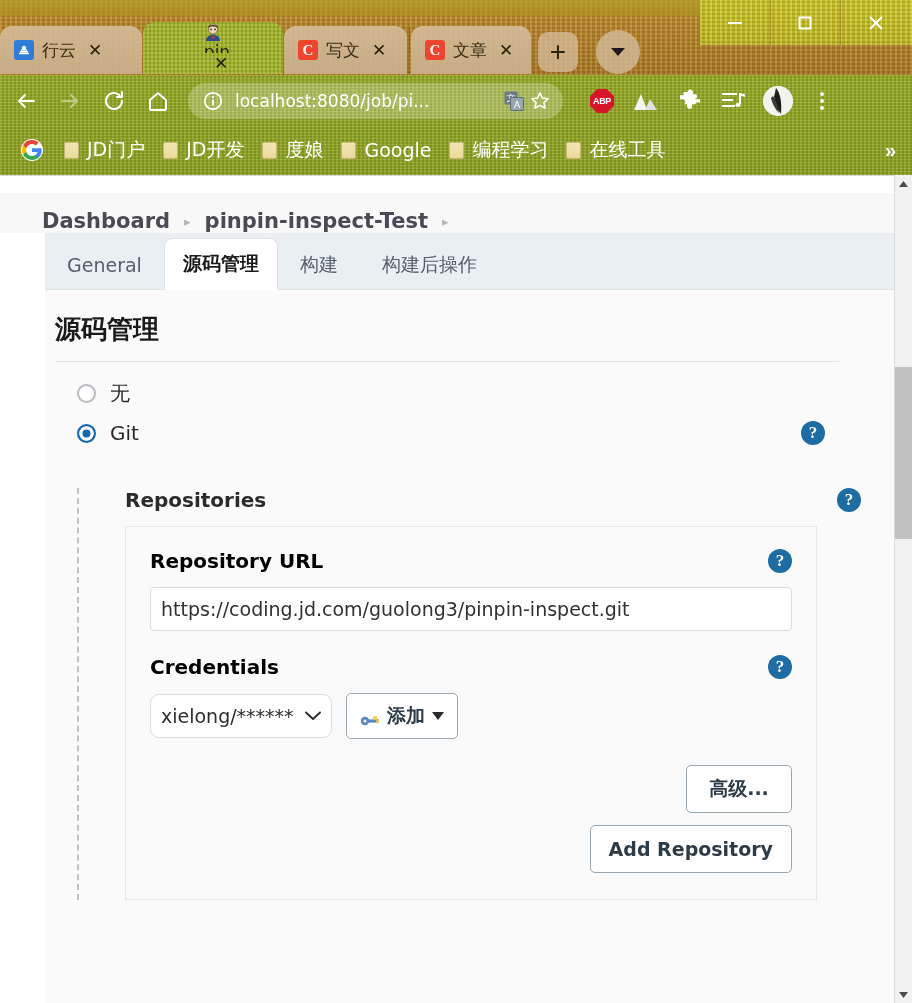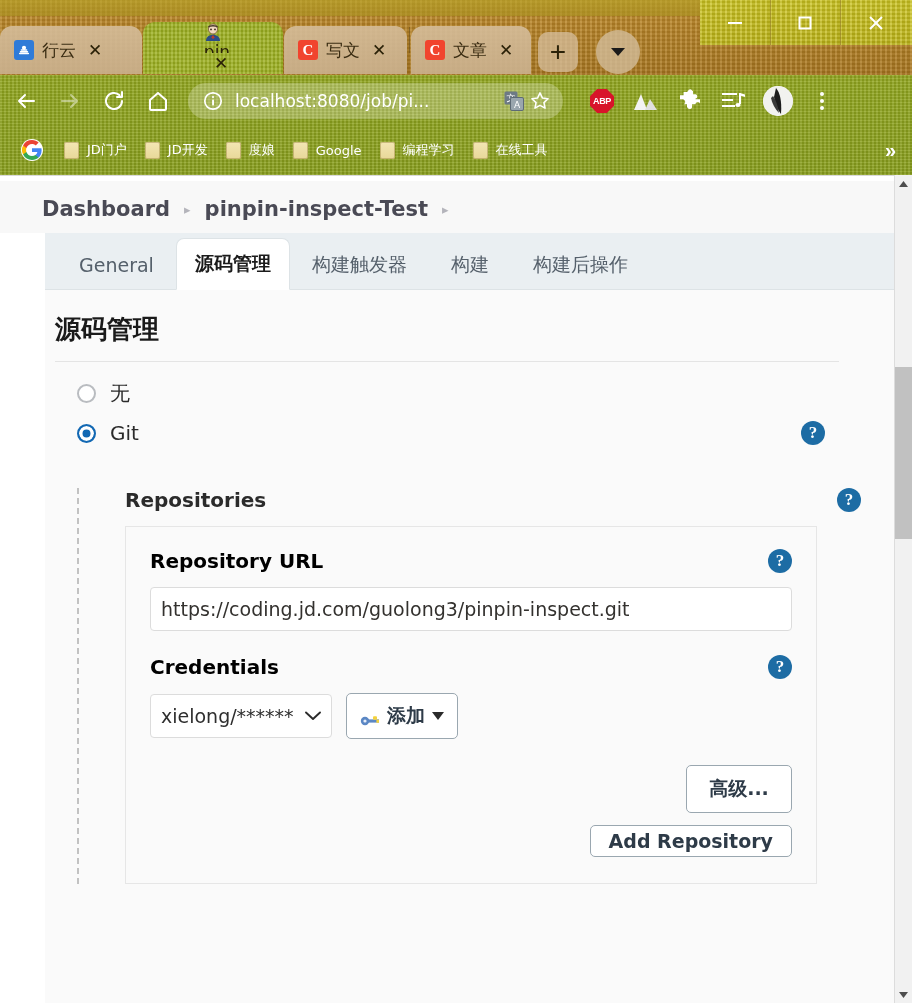--- a/index.html
+++ b/index.html
@@ -181,21 +181,21 @@
     width: 912px; height: 44px;
     display: flex; align-items: center;
   }
   .bm-google {
     width: 28px; height: 28px; margin-left: 18px;
     display:flex;align-items:center;justify-content:center;
   }
   .bm-item {
     display: flex; align-items: center;
     margin-left: 18px;
-    color: #ffffff; font-size: 13px; white-space: nowrap;
+    color: #ffffff; font-size: 19px; white-space: nowrap;
     font-family: "DejaVu Sans", sans-serif;
   }
   .bm-folder {
     width: 15px; height: 17px; margin-right: 8px;
     background: linear-gradient(180deg,#f3e6b4 0%, #e8d898 100%);
     border-radius: 2px;
     box-shadow: inset 0 0 0 1px rgba(160,140,70,0.5);
   }
   .bm-overflow {
     position: absolute; right: 16px; color: #fff; font-size: 20px; font-weight: bold;
@@ -205,21 +205,21 @@
   .viewport {
     position: absolute; left: 0; top: 175px;
     width: 912px; height: 828px;
     background: #ffffff;
     overflow: hidden;
   }
   .page-top-border {
     position:absolute; left:0; top:0; width:912px; height:1px; background:#d9d9d9;
   }
   .breadcrumb-bar {
-    position: absolute; left: 0; top: 6px;
+    position: absolute; left: 0; top: 18px;
     width: 895px; height: 57px;
     background: #f8f8f8;
     border-bottom: 1px solid #e8e8e8;
     display: flex; align-items: center;
     padding-left: 42px; box-sizing: border-box;
   }
   .crumb {
     font-size: 21px; font-weight: bold; color: #4a4a55;
     font-family: "DejaVu Sans", sans-serif;
   }
@@ -242,21 +242,20 @@
     background: #fafafa;
   }
 
   
   .jtabs {
     height: 57px; width: 100%;
     background: #eaeff2;
     display: flex; align-items: flex-end;
     box-sizing: border-box;
     border-bottom: 1px solid #dde3e6;
-    padding-left: 12px;
   }
   .jtab {
     padding: 0 22px; height: 48px;
     display: flex; align-items: center;
     font-size: 19px; color: #55606b;
     font-family: "DejaVu Sans", sans-serif;
     white-space: nowrap;
   }
   .jtab.active {
     background: #ffffff;
@@ -339,21 +338,21 @@
     border: 1px solid #dcdcdc; border-radius: 4px;
     background: #fff;
     font-size: 19px; color: #33312e;
     padding: 0 10px; box-sizing: border-box;
     font-family: "DejaVu Sans", sans-serif;
     outline: none;
   }
   .cred-row { display: flex; align-items: center; gap: 14px; margin-top: 2px; }
   .select-box {
     width: 182px; height: 44px;
-    border: 1px solid #dcdcdc; border-radius: 4px; background: #fff;
+    border: 1px solid #dcdcdc; border-radius: 9px; background: #fff;
     display: flex; align-items: center; justify-content: space-between;
     padding: 0 10px; box-sizing: border-box;
   }
   .select-value {
     font-size: 19px; color: #2e2e2e; white-space: nowrap; overflow: hidden;
     font-family: "DejaVu Sans", sans-serif;
   }
   .btn {
     border: 1px solid #9aa7b0; border-radius: 5px;
     background: #fff; color: #2e3b48;
@@ -367,21 +366,21 @@
   .caret-dn {
     width: 0; height: 0;
     border-left: 6px solid transparent; border-right: 6px solid transparent;
     border-top: 8px solid #2a2a2a;
   }
   .right-btn-col {
     display: flex; flex-direction: column; align-items: flex-end;
     margin-top: 26px; gap: 12px;
   }
   .btn-adv { height: 48px; width: 106px; }
-  .btn-addrepo { height: 32px; padding: 0 18px; }
+  .btn-addrepo { height: 48px; padding: 0 18px; }
 
   .help-icon {
     width: 24px; height: 24px; border-radius: 50%;
     background: #1d6ca4; color: #fff;
     display: flex; align-items: center; justify-content: center;
     font-size: 17px; font-weight: bold;
     font-family: "Liberation Serif", serif;
     flex: 0 0 24px;
   }
 
@@ -622,21 +621,20 @@
     </div>
 
     <div class="content-area">
       <div class="left-gutter"></div>
 
       <div class="config-panel">
 
         <div class="jtabs">
           <div class="jtab">General</div>
           <div class="jtab active">源码管理</div>
-          <div class="jtab">构建触发器</div>
           <div class="jtab">构建</div>
           <div class="jtab">构建后操作</div>
         </div>
 
         <div class="section-wrap">
           <h2 class="section-title">源码管理</h2>
           <div class="hr"></div>
 
           <div class="radio-row">
             <span class="radio"></span>

